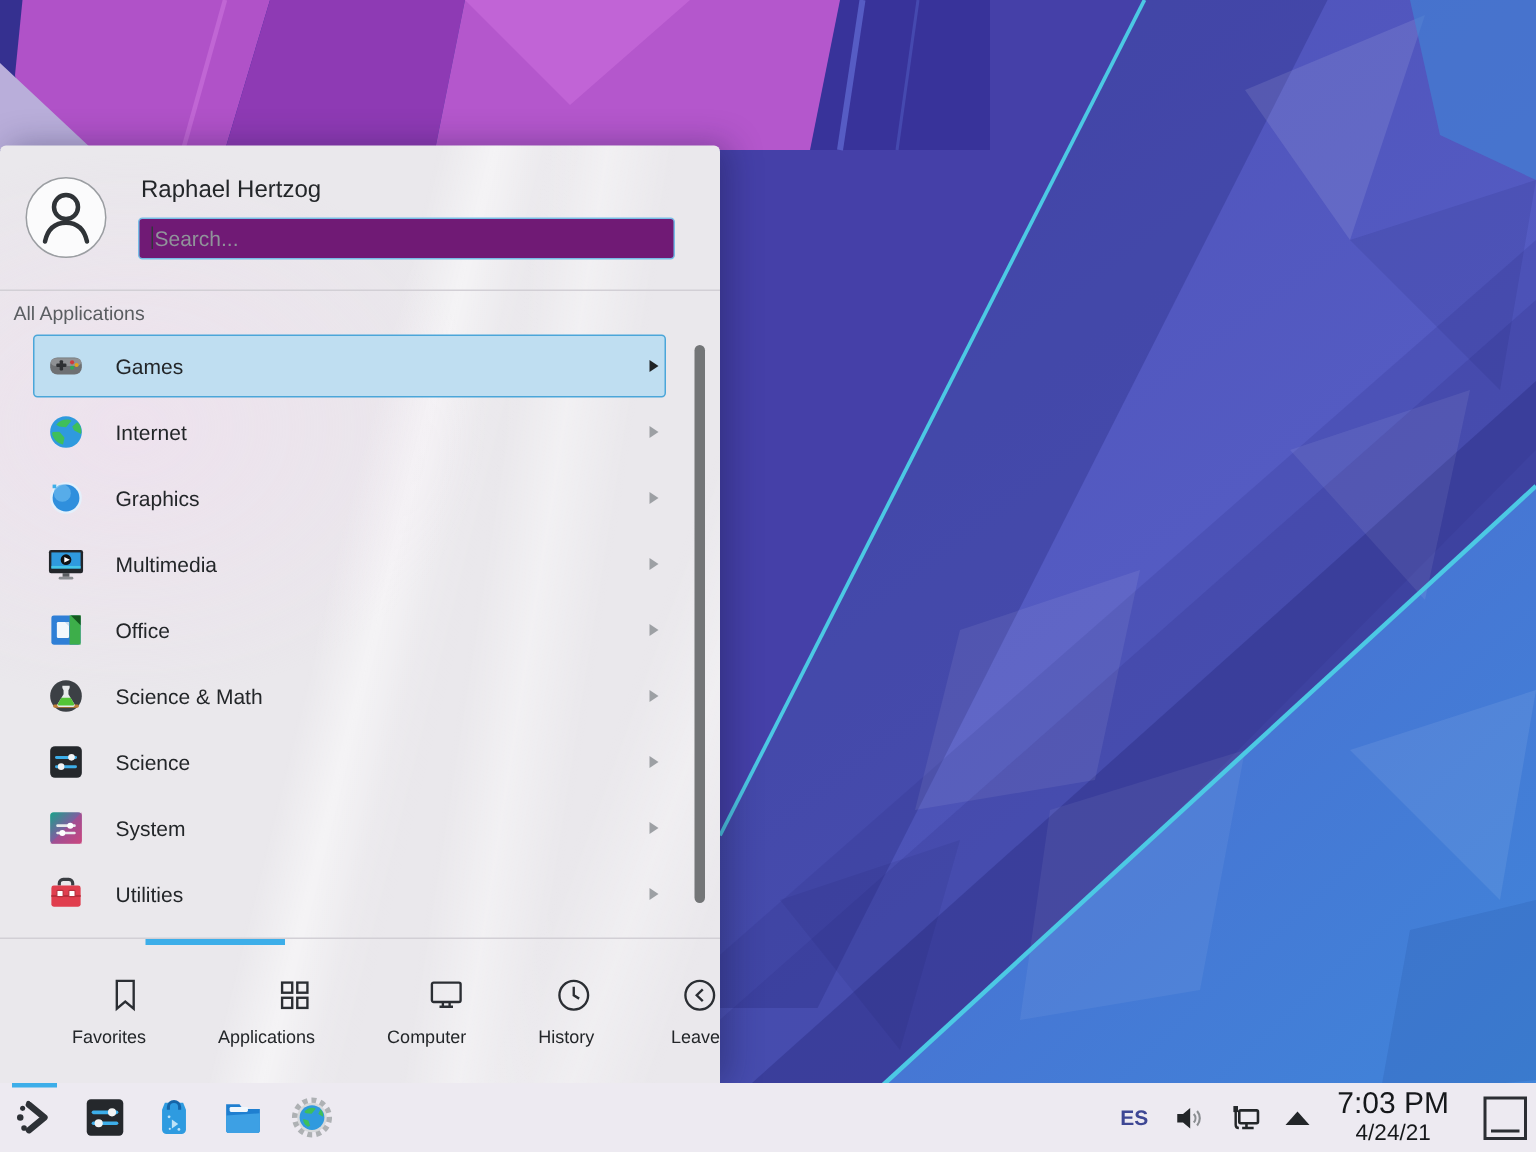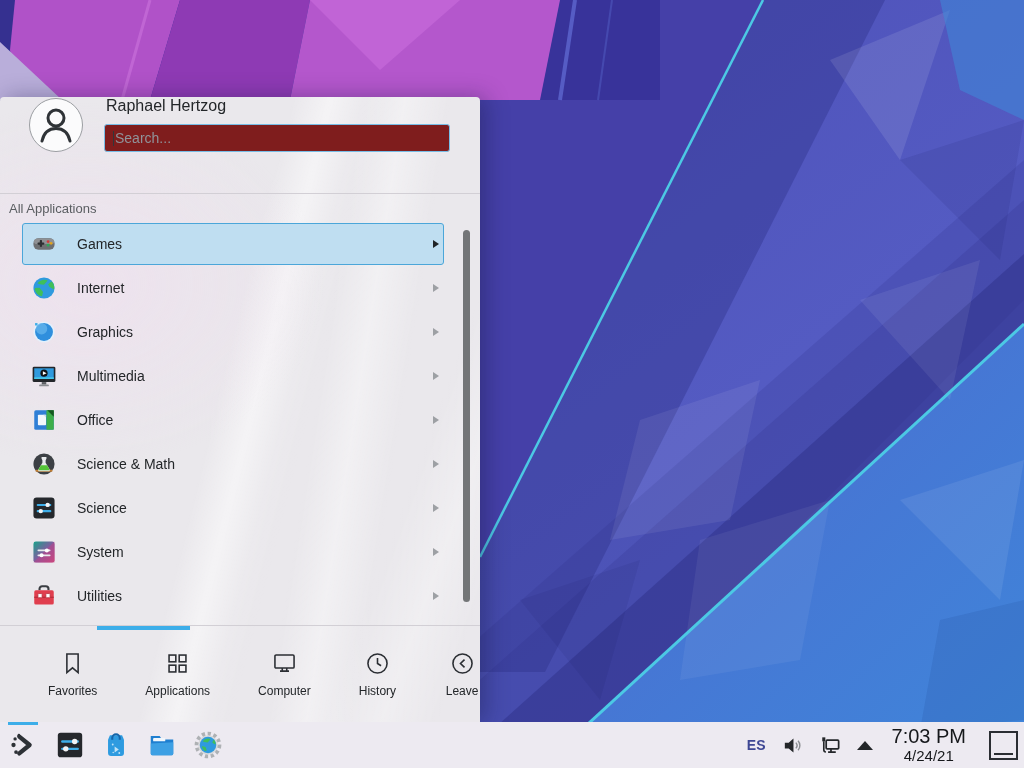--- a/index.html
+++ b/index.html
@@ -10,26 +10,26 @@
   
   .panel{position:absolute;left:0;top:97px;width:480px;height:625px;
     background:#eae8ec;border-radius:4px 4px 0 0;
     box-shadow:6px 0 22px rgba(20,20,60,.35);display:flex;flex-direction:column;}
   .panel::after{content:'';position:absolute;inset:0;pointer-events:none;border-radius:4px 4px 0 0;
     background:
       radial-gradient(ellipse 340px 260px at 18% 30%, rgba(242,219,240,.45), transparent 70%),
       linear-gradient(104deg, transparent 46%, rgba(255,255,255,.50) 52%, rgba(255,255,255,.12) 57%, transparent 61%),
       linear-gradient(99deg, transparent 63%, rgba(255,255,255,.38) 70%, transparent 78%),
       linear-gradient(110deg, transparent 78%, rgba(255,255,255,.30) 86%, transparent 94%);}
-  .panel-header{height:96px;box-sizing:border-box;display:flex;
-    padding:0 30px 0 28px;gap:20px;position:relative;z-index:2;}
+  .panel-header{height:96px;box-sizing:border-box;display:flex;align-items:center;
+    padding:0 30px 0 16px;gap:20px;position:relative;z-index:2;}
   .avatar{width:56px;height:56px;flex:0 0 auto;}
   .header-col{flex:1;min-width:0;}
   .user-name{font-size:16px;color:#232629;margin:0 0 9px 2px;}
-  .search-box{height:26px;background:#7f1d1d;border:1px solid #77bde6;border-radius:3px;
+  .search-box{height:26px;background:#701a75;border:1px solid #77bde6;border-radius:3px;
     display:flex;align-items:center;padding:0 8px;}
   .caret-bar{width:1px;height:15px;background:#31363b;margin-right:1px;}
   .search-placeholder{color:#90939a;font-size:14px;}
   .hsep{height:1px;background:#d2cfd5;position:relative;z-index:2;}
   .section-label{font-size:13px;color:#5a5d61;padding:7px 20px 4px 9px;position:relative;z-index:2;}
 
   .app-list{position:relative;height:403px;overflow:hidden;z-index:2;padding-top:3px;box-sizing:border-box;}
   .app-item{display:flex;align-items:center;height:40px;margin:0 36px 2px 22px;
     padding:0 4px 0 8px;border:1px solid transparent;border-radius:3px;}
   .app-item.selected{background:#bfdef1;border-color:#4ba6d9;}
@@ -38,21 +38,21 @@
   .app-label{flex:1;font-size:14px;color:#232629;}
   .arrow{width:0;height:0;border-left:6px solid #9da0a4;
     border-top:4.5px solid transparent;border-bottom:4.5px solid transparent;}
   .app-item.selected .arrow{border-left-color:#1f2326;}
   .scrollbar{position:absolute;right:10px;top:10px;width:7px;height:372px;
     background:#737577;border-radius:4px;}
 
   .tabbar-wrap{position:relative;z-index:2;margin-top:auto;}
   .tab-indicator{position:absolute;top:1px;left:97px;width:93px;height:4px;background:#3daee9;}
   .tabbar{display:flex;height:96px;}
-  .tab{flex:1;display:flex;flex-direction:column;align-items:center;justify-content:center;gap:7px;margin-left:48px;}
+  .tab{flex:1;display:flex;flex-direction:column;align-items:flex-end;justify-content:center;gap:7px;margin-left:48px;}
   .tab-icon svg{width:27px;height:27px;display:block;stroke:#2b2e33;fill:none;stroke-width:1.4;}
   .tab-label{font-size:12px;color:#232629;}
 
   
   .taskbar{position:absolute;left:0;bottom:0;width:1024px;height:46px;background:#edeaf1;
     display:flex;align-items:flex-end;box-sizing:border-box;padding:0 6px 0 8px;}
   .task-apps{display:flex;align-items:center;gap:14px;height:100%;}
   .task-icon{width:32px;height:32px;position:relative;display:flex;align-items:center;justify-content:center;}
   .task-icon svg{width:30px;height:30px;display:block;}
   .task-icon.active::before{content:'';position:absolute;top:-7px;left:0;width:30px;height:3px;background:#3daee9;}

